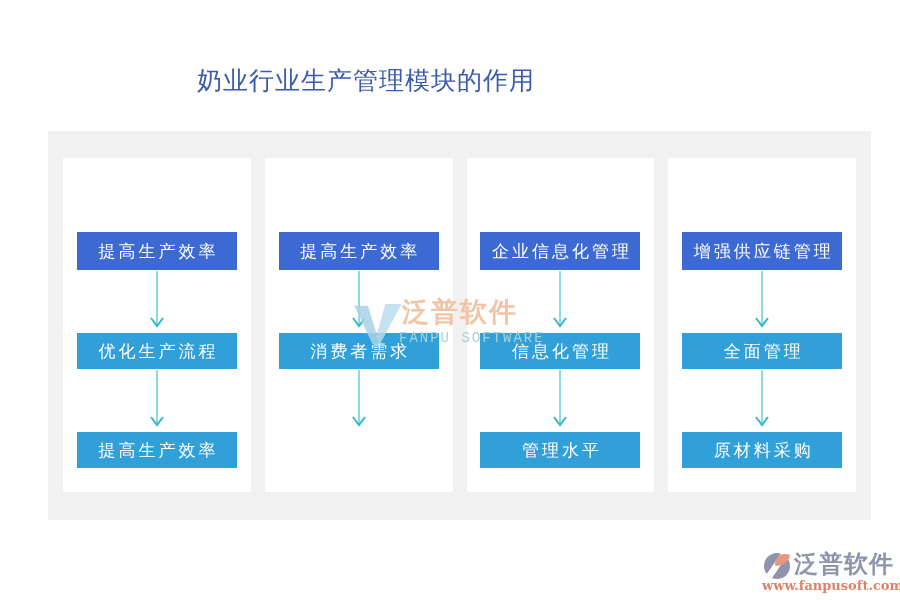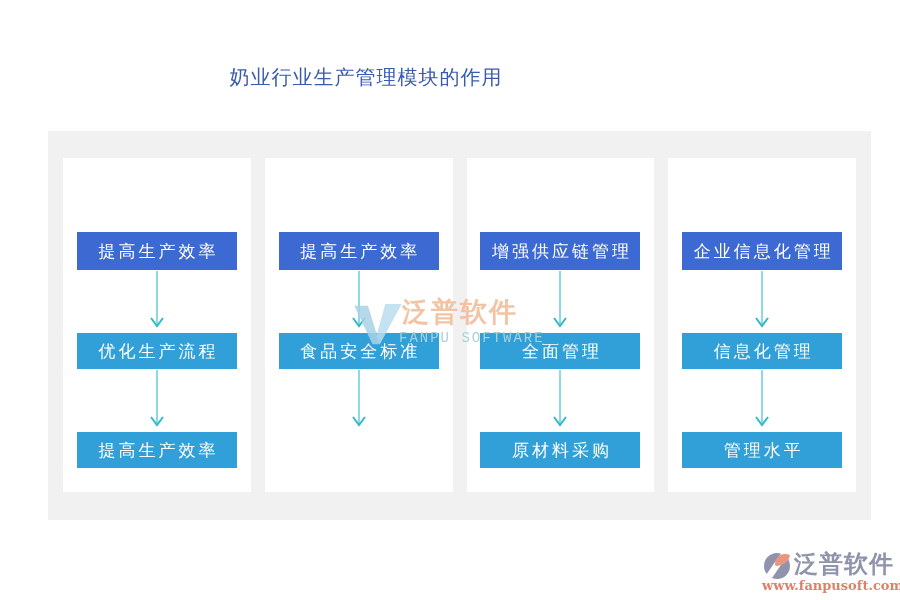--- a/index.html
+++ b/index.html
@@ -9,21 +9,21 @@
     font-family:"DejaVu Serif", serif;
     position:relative;
     overflow:hidden;
   }
   .page { position:absolute; inset:0; }
 
   .title {
     position:absolute;
     top:64px; left:0; width:732px;
     text-align:center;
-    font-size:20px;
+    font-size:25px;
     letter-spacing:1px;
     color:#3A5BAE;
     white-space:nowrap;
   }
 
   .panel {
     position:absolute;
     left:48px; top:131px;
     width:823px; height:389px;
     background:#F1F1F2;
@@ -117,53 +117,53 @@
       </svg>
       <div class="box secondary">提高生产效率</div>
     </div>
 
     <div class="card">
       <div class="box primary">提高生产效率</div>
       <svg class="arrow" viewBox="0 0 20 63">
         <line x1="10" y1="1" x2="10" y2="55" stroke="#8EDAE4" stroke-width="2"></line>
         <polyline points="4,48 10,56 16,48" fill="none" stroke="#33B9CB" stroke-width="2"></polyline>
       </svg>
-      <div class="box secondary">食品安全标准</div>
+      <div class="box secondary">消费者需求</div>
       <svg class="arrow" viewBox="0 0 20 63">
         <line x1="10" y1="1" x2="10" y2="55" stroke="#8EDAE4" stroke-width="2"></line>
         <polyline points="4,48 10,56 16,48" fill="none" stroke="#33B9CB" stroke-width="2"></polyline>
       </svg>
+    </div>
+
+    <div class="card">
+      <div class="box primary">企业信息化管理</div>
+      <svg class="arrow" viewBox="0 0 20 63">
+        <line x1="10" y1="1" x2="10" y2="55" stroke="#8EDAE4" stroke-width="2"></line>
+        <polyline points="4,48 10,56 16,48" fill="none" stroke="#33B9CB" stroke-width="2"></polyline>
+      </svg>
+      <div class="box secondary">信息化管理</div>
+      <svg class="arrow" viewBox="0 0 20 63">
+        <line x1="10" y1="1" x2="10" y2="55" stroke="#8EDAE4" stroke-width="2"></line>
+        <polyline points="4,48 10,56 16,48" fill="none" stroke="#33B9CB" stroke-width="2"></polyline>
+      </svg>
+      <div class="box secondary">管理水平</div>
     </div>
 
     <div class="card">
       <div class="box primary">增强供应链管理</div>
       <svg class="arrow" viewBox="0 0 20 63">
         <line x1="10" y1="1" x2="10" y2="55" stroke="#8EDAE4" stroke-width="2"></line>
         <polyline points="4,48 10,56 16,48" fill="none" stroke="#33B9CB" stroke-width="2"></polyline>
       </svg>
       <div class="box secondary">全面管理</div>
       <svg class="arrow" viewBox="0 0 20 63">
         <line x1="10" y1="1" x2="10" y2="55" stroke="#8EDAE4" stroke-width="2"></line>
         <polyline points="4,48 10,56 16,48" fill="none" stroke="#33B9CB" stroke-width="2"></polyline>
       </svg>
       <div class="box secondary">原材料采购</div>
-    </div>
-
-    <div class="card">
-      <div class="box primary">企业信息化管理</div>
-      <svg class="arrow" viewBox="0 0 20 63">
-        <line x1="10" y1="1" x2="10" y2="55" stroke="#8EDAE4" stroke-width="2"></line>
-        <polyline points="4,48 10,56 16,48" fill="none" stroke="#33B9CB" stroke-width="2"></polyline>
-      </svg>
-      <div class="box secondary">信息化管理</div>
-      <svg class="arrow" viewBox="0 0 20 63">
-        <line x1="10" y1="1" x2="10" y2="55" stroke="#8EDAE4" stroke-width="2"></line>
-        <polyline points="4,48 10,56 16,48" fill="none" stroke="#33B9CB" stroke-width="2"></polyline>
-      </svg>
-      <div class="box secondary">管理水平</div>
     </div>
 
   </div>
 
   <div class="watermark">
     <svg class="wm-v" viewBox="0 0 52 46">
       <polygon points="0,2 15,2 28,44 20,44" fill="#A9D3E6"></polygon>
       <polygon points="34,0 52,0 28,44 24,36" fill="#BCDDEE"></polygon>
     </svg>
     <span class="wm-cn">泛普软件</span>

